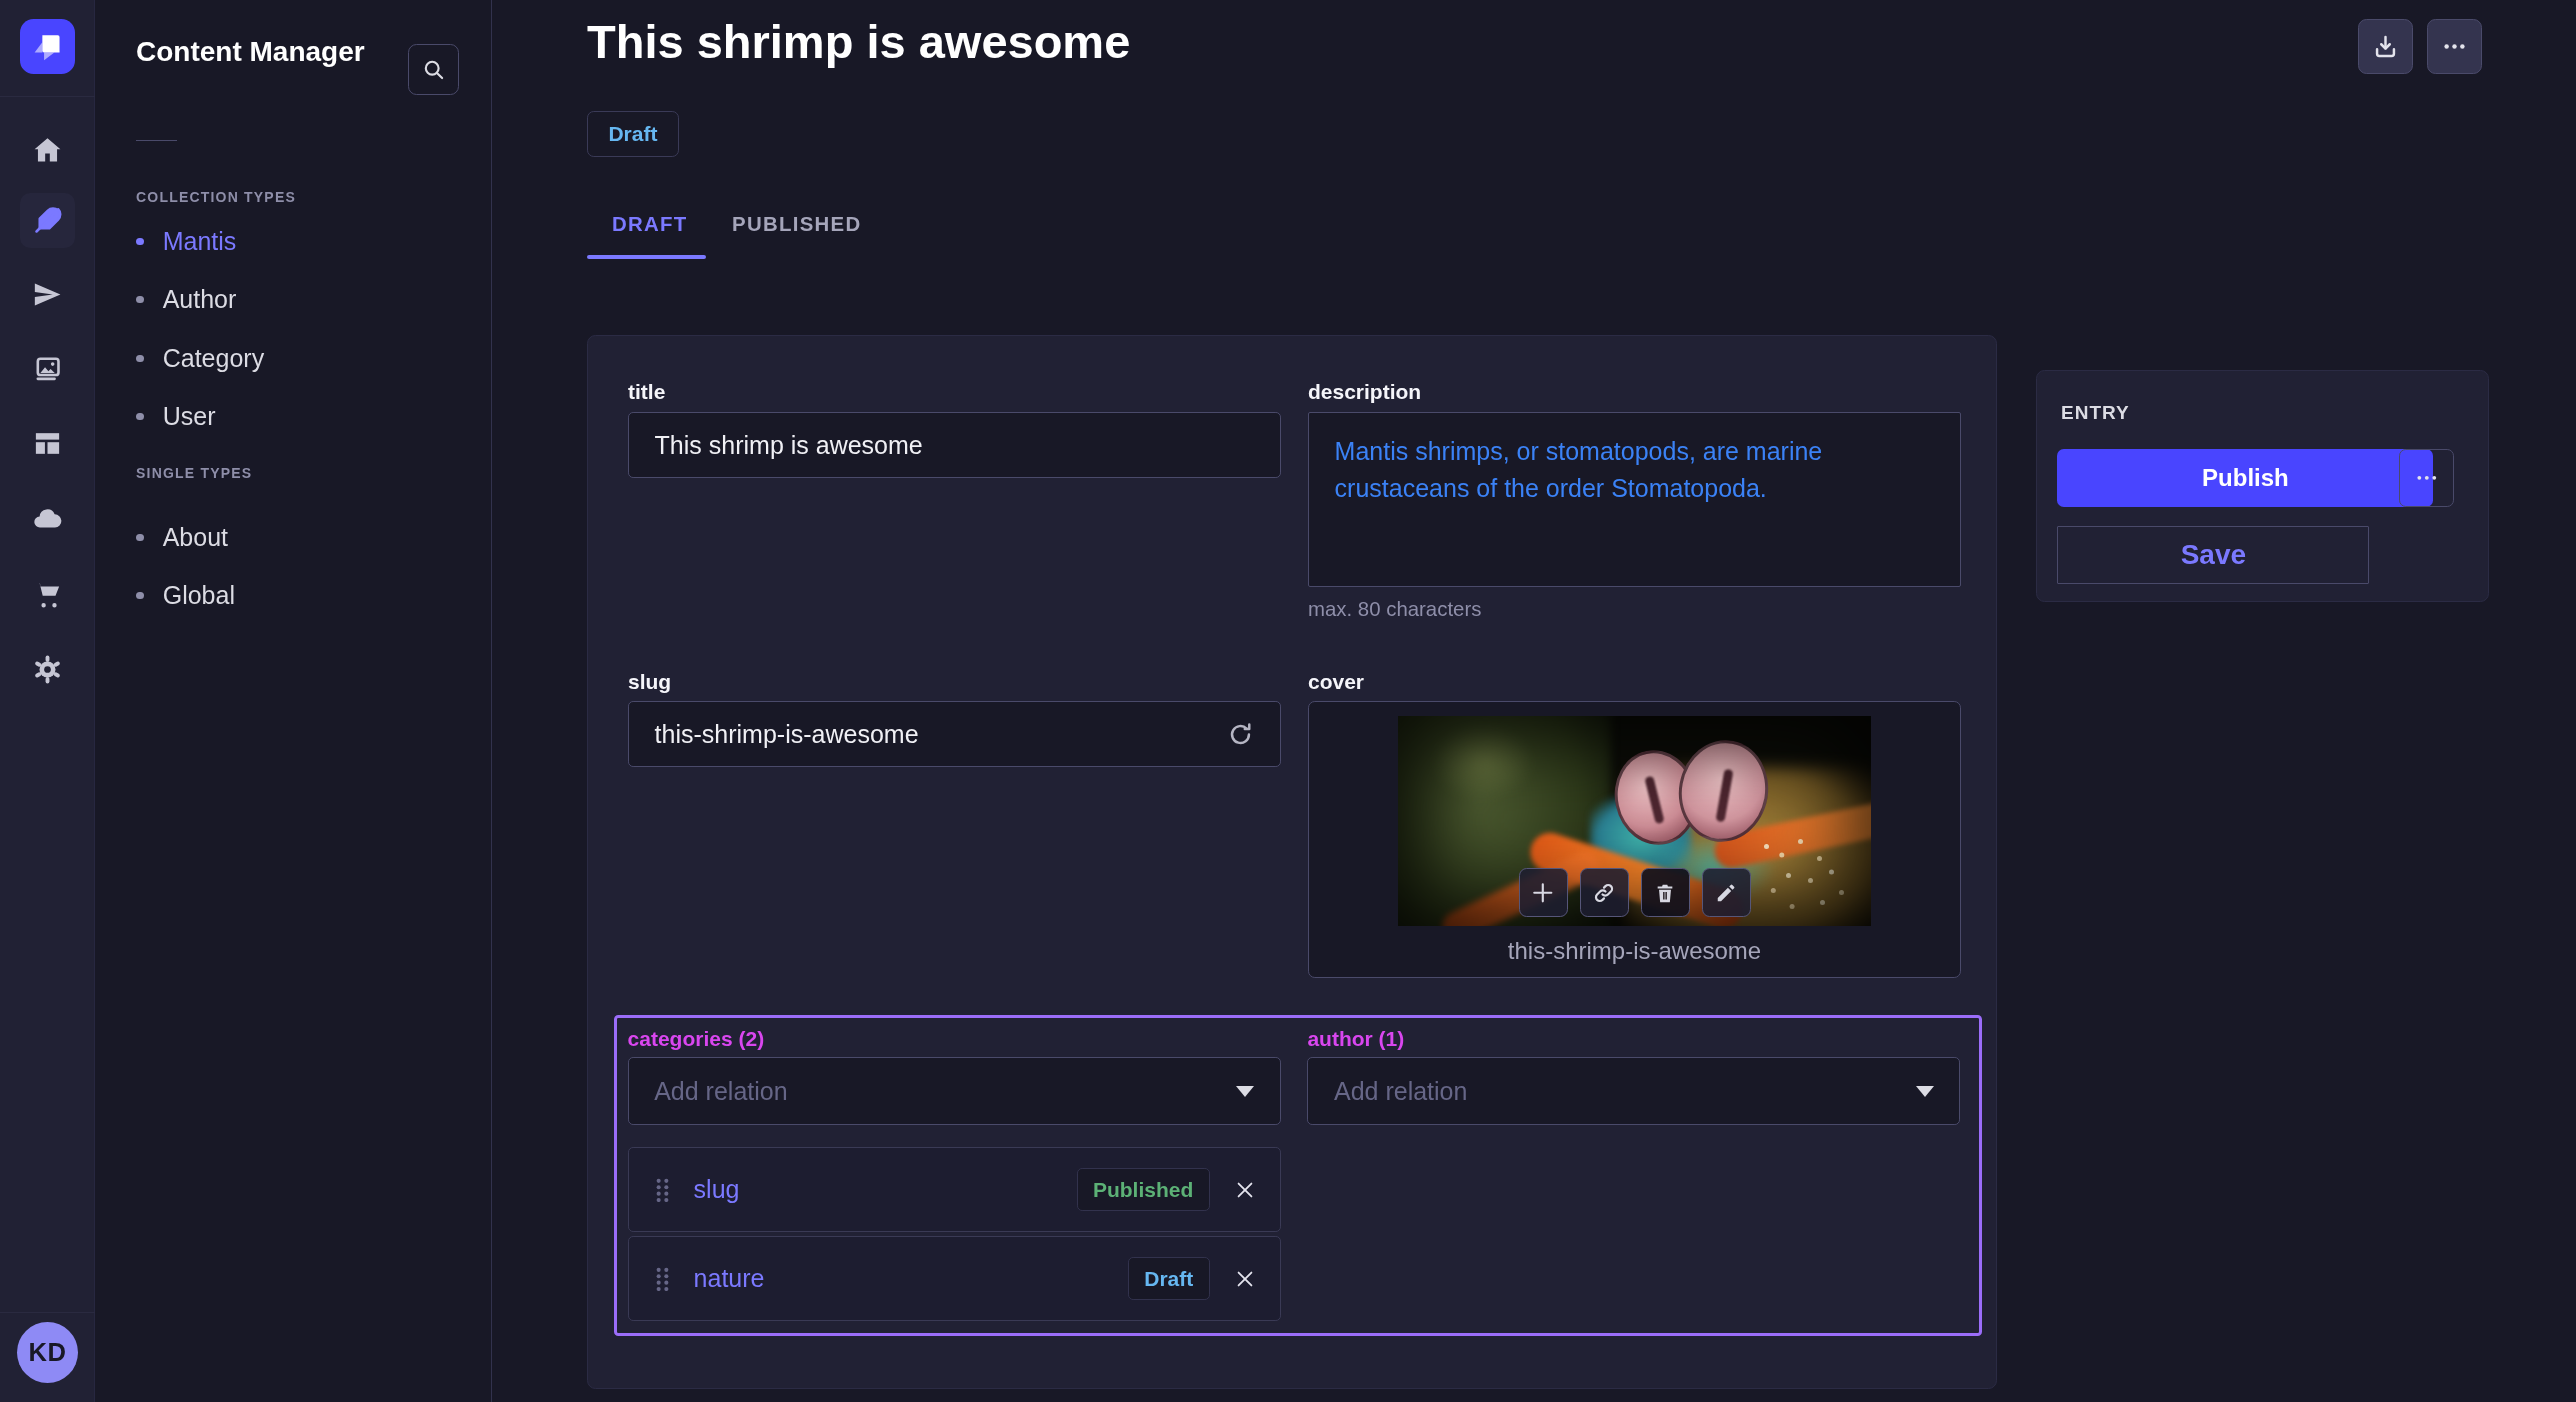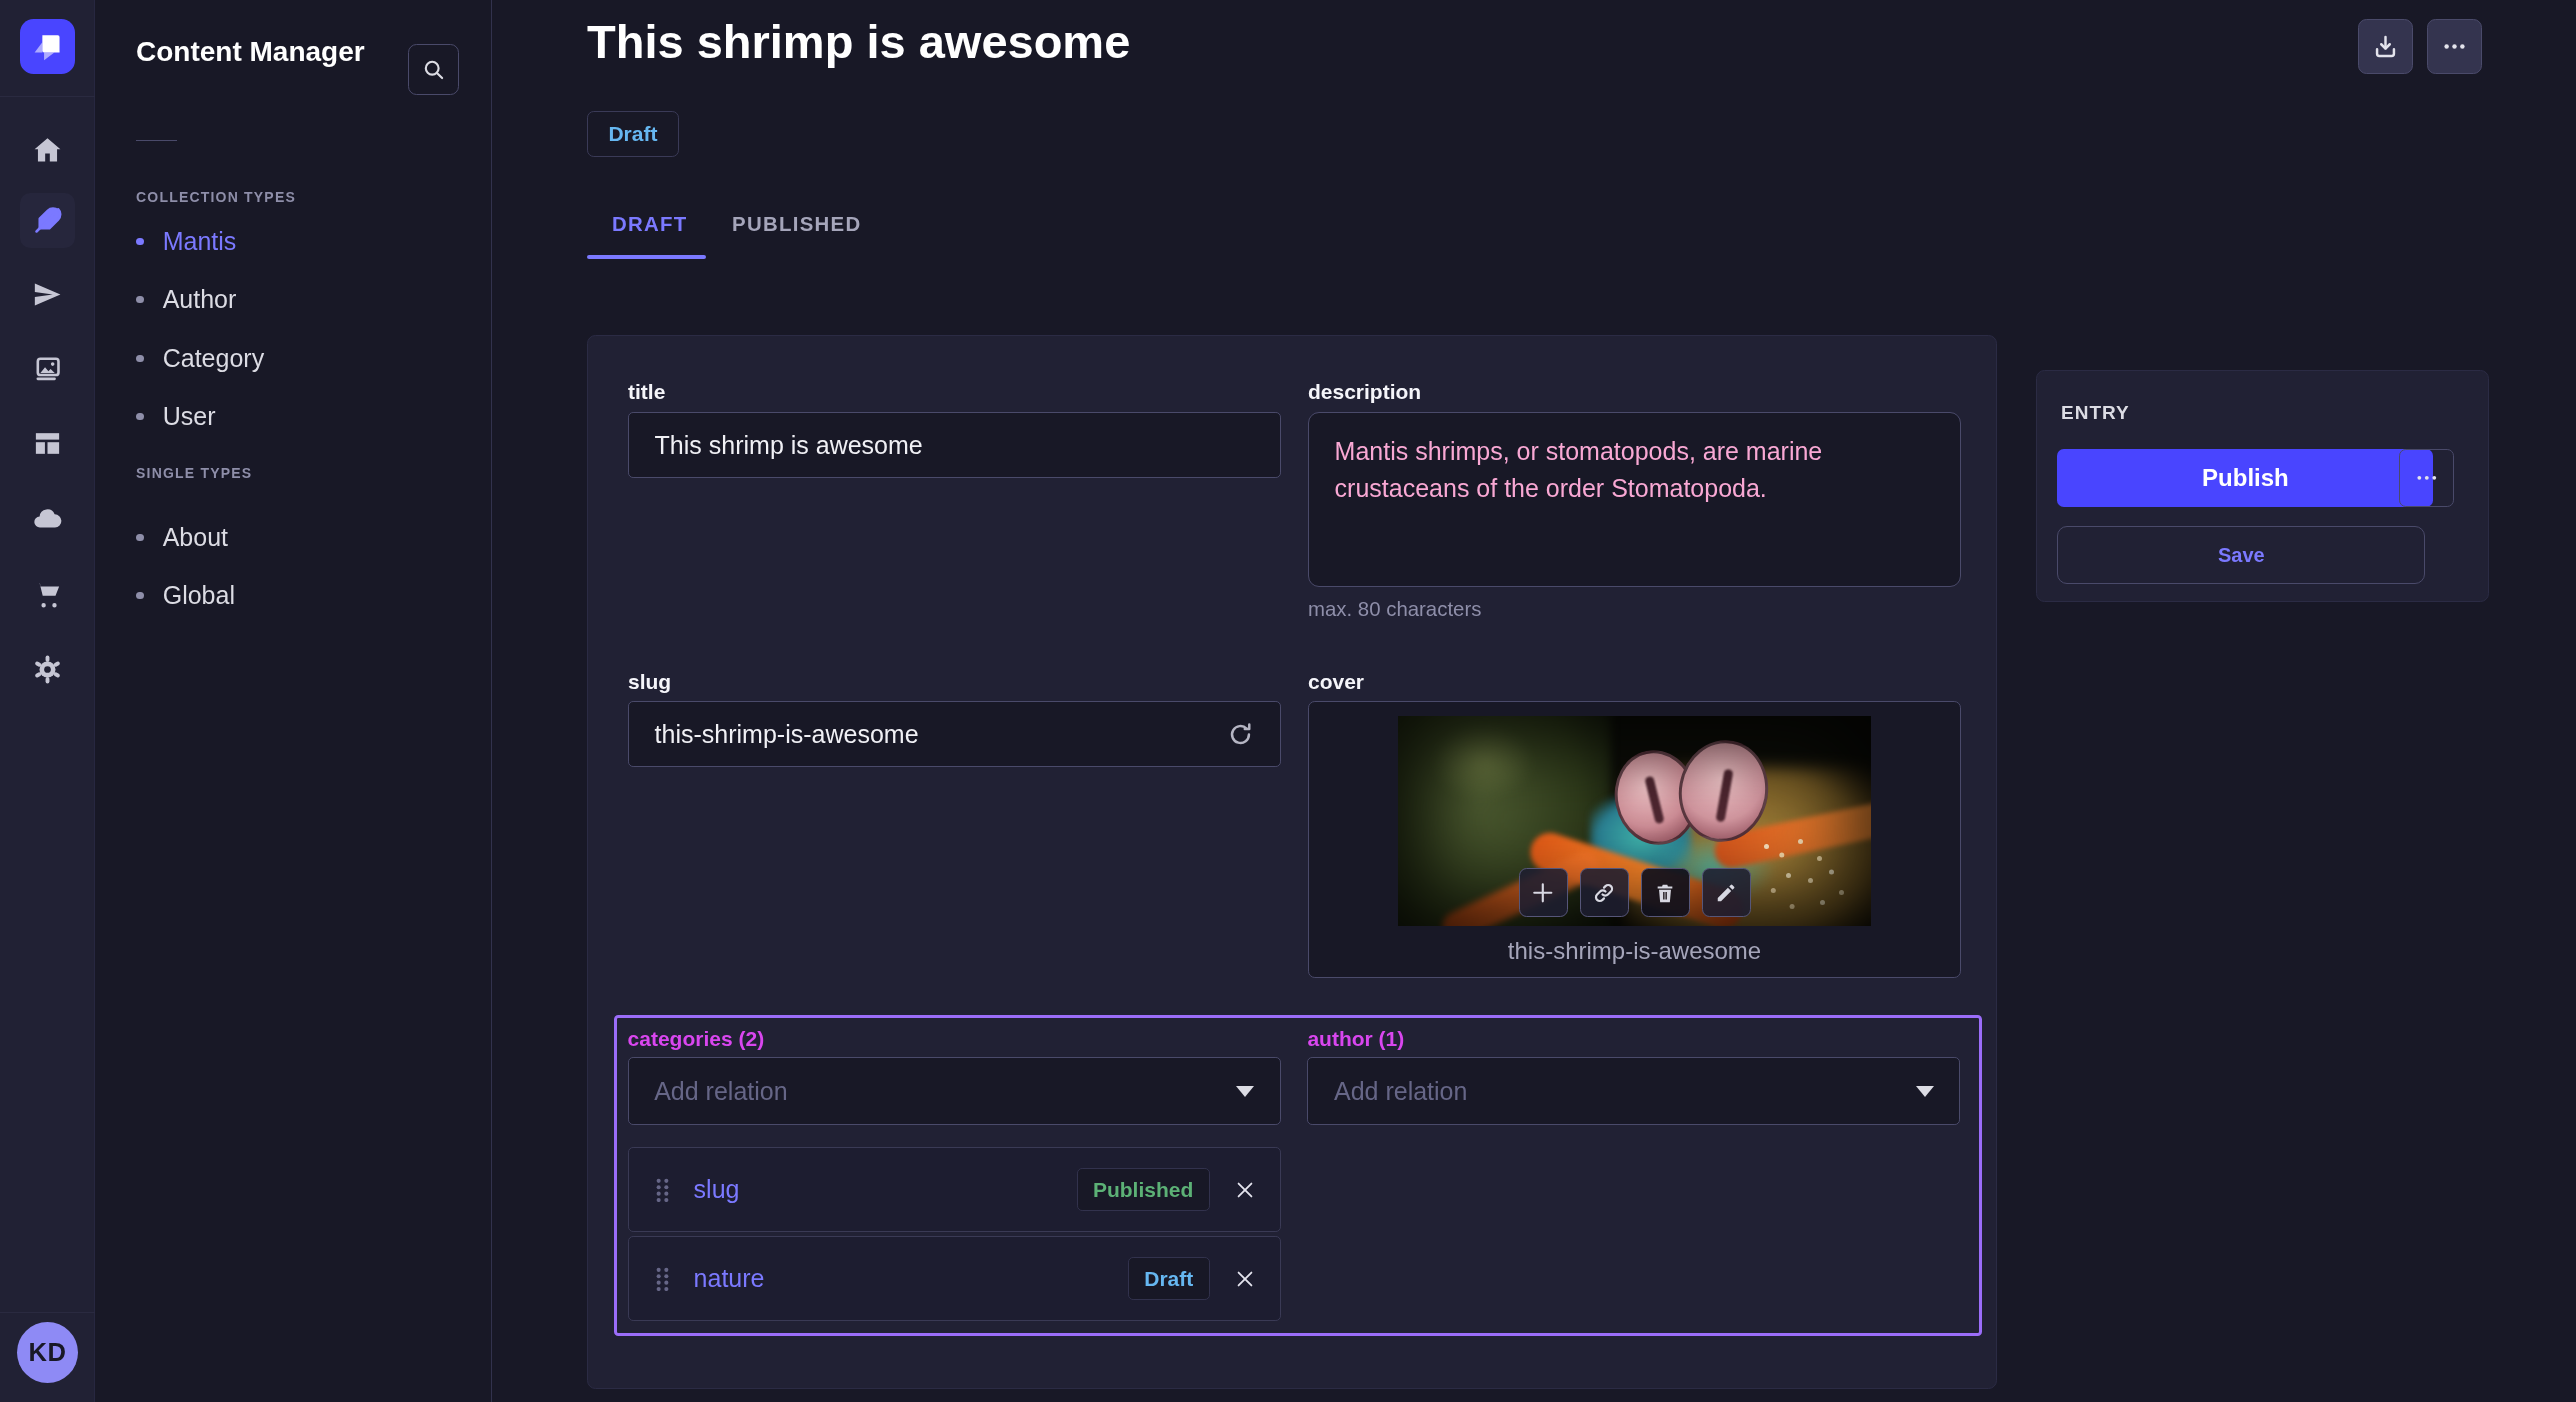--- a/index.html
+++ b/index.html
@@ -59,22 +59,22 @@
     background:var(--primary-light,#7b79ff);}
   .iconbtn{position:absolute;width:55px;height:55px;border-radius:8.5px;border:0.9px solid var(--border-strong,#4a4a6a);
     background:#34344f;color:#e3e3ec;display:flex;align-items:center;justify-content:center;cursor:pointer;}
 
   
   .card{position:absolute;left:95px;top:335px;width:1410px;height:1054px;border-radius:8.5px;
     background:var(--surface,#212134);border:0.9px solid #2b2b44;}
   .field-label{position:absolute;font-size:21px;font-weight:700;color:#f5f5fa;}
   .input{position:absolute;height:66px;border-radius:5.1px;border:0.9px solid var(--border-strong,#4a4a6a);
     background:#181826;display:flex;align-items:center;padding:0 25.6px;font-size:25px;color:#f0f0f5;}
-  .textarea{position:absolute;border-radius:11px;border:0.9px solid var(--border-strong,#4a4a6a);
-    background:#181826;padding:20.4px 25.6px;font-size:25px;line-height:37px;color:#f9a8d4;}
+  .textarea{position:absolute;border-radius:2px;border:0.9px solid var(--border-strong,#4a4a6a);
+    background:#181826;padding:20.4px 25.6px;font-size:25px;line-height:37px;color:#3b82f6;}
   .hint{position:absolute;font-size:20.4px;color:#8e8ea9;}
   .input .trail-icon{margin-left:auto;color:#b5b5c3;display:flex;cursor:pointer;}
 
   .cover-box{position:absolute;left:720px;top:365px;width:653px;height:277px;border-radius:6.8px;
     border:0.9px solid var(--border-strong,#4a4a6a);background:#181826;}
   .cover-image{position:absolute;left:89px;top:13.6px;width:473px;height:210px;background:#0c0d08;overflow:hidden;}
   .blob{position:absolute;}
   .cover-actions{position:absolute;left:50%;bottom:8.5px;transform:translateX(-50%);display:flex;gap:12px;}
   .cover-actions .act{width:49px;height:49px;border-radius:7.7px;background:rgba(30,30,48,.88);
     border:0.9px solid #565679;color:#d8d8e2;display:flex;align-items:center;justify-content:center;cursor:pointer;}
@@ -102,23 +102,23 @@
   
   .entry{position:absolute;left:1544px;top:335px;width:453px;height:232px;border-radius:8.5px;
     background:var(--surface,#212134);border:0.9px solid #2b2b44;margin-top:35px;}
   .entry-label{position:absolute;left:24px;top:31px;font-size:19px;font-weight:700;letter-spacing:1px;color:#dcdce4;}
   .btn-publish{position:absolute;left:20.4px;top:78px;width:376px;height:58px;border-radius:6.8px;border:none;
     background:var(--primary,#4945ff);color:#fff;font-size:24px;font-weight:600;cursor:pointer;
     font-family:"Liberation Sans",sans-serif;}
   .btn-entry-more{position:absolute;left:362px;top:78px;width:55px;height:58px;border-radius:6.8px;
     background:transparent;border:0.9px solid var(--border-strong,#4a4a6a);color:#e3e3ec;
     display:flex;align-items:center;justify-content:center;cursor:pointer;}
-  .btn-save{position:absolute;left:20.4px;top:155px;width:368px;height:58px;border-radius:10px;
+  .btn-save{position:absolute;left:20.4px;top:155px;width:312px;height:58px;border-radius:1px;
     background:transparent;border:0.9px solid var(--border-strong,#4a4a6a);color:var(--primary-light,#7b79ff);
-    font-size:20px;font-weight:600;cursor:pointer;font-family:"Liberation Sans",sans-serif;}
+    font-size:28px;font-weight:600;cursor:pointer;font-family:"Liberation Sans",sans-serif;}
 </style>
 </head>
 <body>
 
 <div class="screen">
 
   <nav class="rail">
     <div class="rail-logo">
       <svg width="55" height="55" viewBox="0 0 64 64">
         <path fill="#ffffff" d="M26 19h18a2 2 0 0 1 2 2v18H28a2 2 0 0 1-2-2z"></path>

